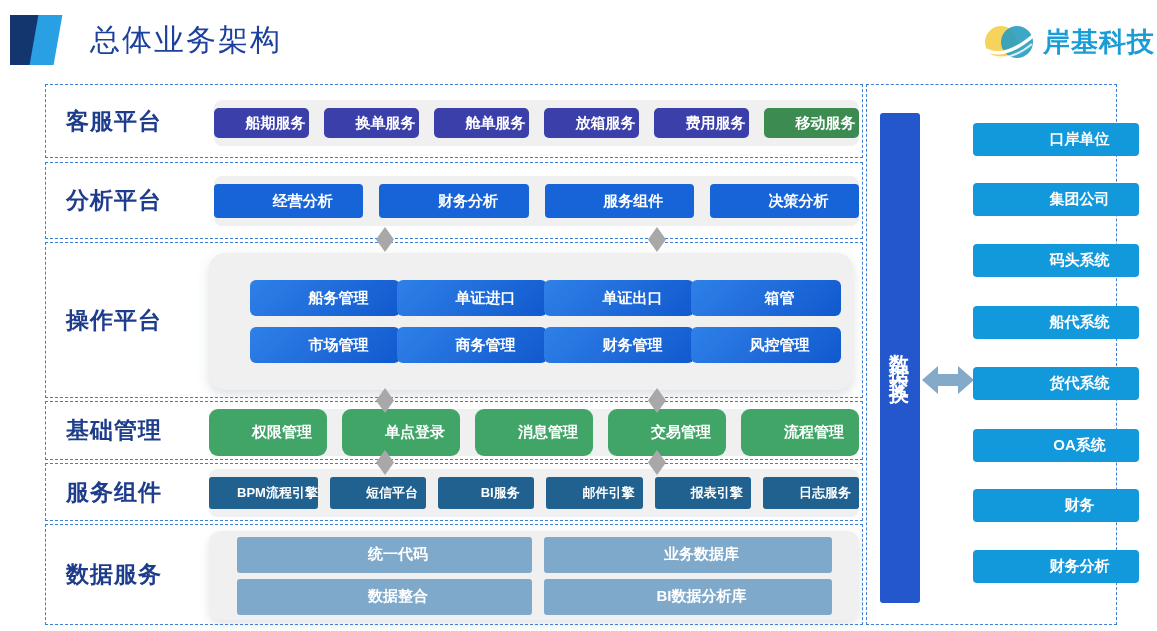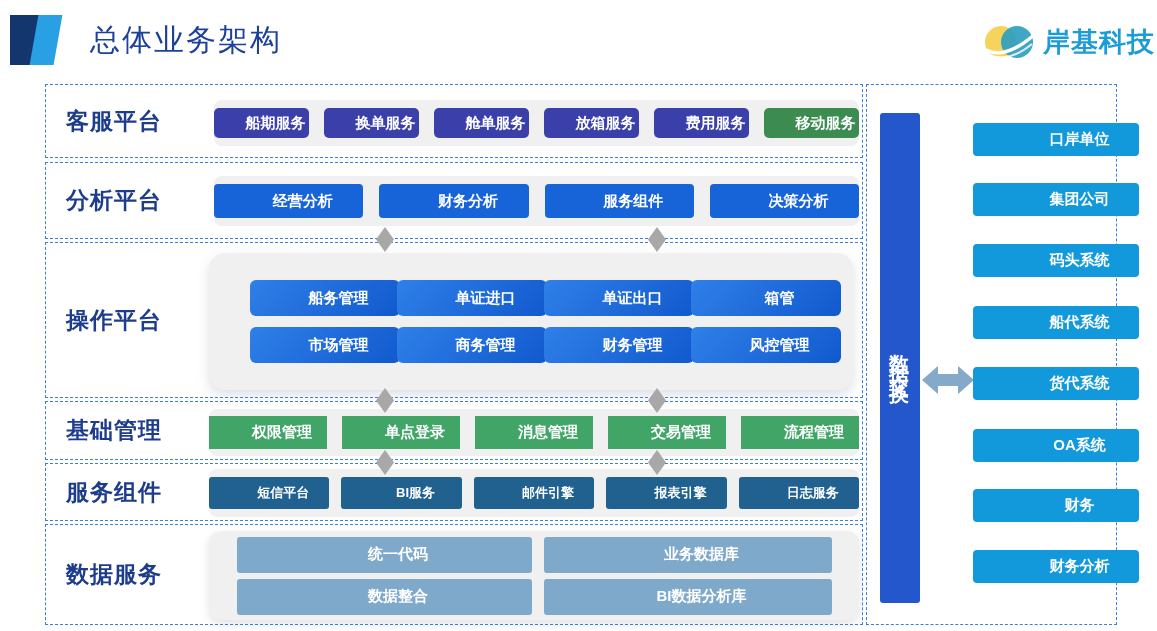--- a/index.html
+++ b/index.html
@@ -33,21 +33,21 @@
   .body5{left:163px;top:5px;width:650px;height:48px;border-radius:8px;gap:12px;}
   .body6{left:163px;top:6px;width:650px;height:89px;border-radius:12px;
     box-shadow:0 4px 10px rgba(120,130,150,.22);display:grid;
     grid-template-columns:295px 288px;column-gap:12px;row-gap:6px;justify-content:center;align-content:center;}
   .chip{display:flex;align-items:center;justify-content:center;color:#ffffff;
     font-weight:bold;font-size:15px;white-space:nowrap;padding-left:28px;}
   .c-indigo{width:88px;height:30px;border-radius:5px;background:#3a3fa9;}
   .c-green-dark{width:88px;height:30px;border-radius:5px;background:#3c8b51;}
   .c-blue{width:134px;height:34px;border-radius:4px;background:#1763d8;}
   .c-grad{width:122px;height:36px;border-radius:6px;background:linear-gradient(135deg,#2f80e8 0%,#1159ce 100%);}
-  .c-green{width:114px;height:33px;border-radius:0;background:#41a567;}
+  .c-green{width:114px;height:47px;border-radius:9px;background:#41a567;}
   .c-steel{width:97px;height:32px;border-radius:3px;background:#20618f;font-size:13px;}
   .c-slate{height:36px;border-radius:3px;background:#7fa9ca;}
   
   .diamond{position:absolute;width:18px;height:25px;}
   
   .right-panel{position:absolute;left:866px;top:84px;width:251px;height:541px;
     border:1px dashed #3e7fd6;background:#ffffff;box-sizing:border-box;}
   .exchange-bar{position:absolute;left:13px;top:28px;width:40px;height:490px;background:#2357cb;border-radius:3px;
     display:flex;align-items:center;justify-content:center;}
   .exchange-label{writing-mode:vertical-rl;text-orientation:upright;color:#ffffff;
@@ -118,20 +118,21 @@
       <div class="chip c-green">单点登录</div>
       <div class="chip c-green">消息管理</div>
       <div class="chip c-green">交易管理</div>
       <div class="chip c-green">流程管理</div>
     </div>
   </div>
 
   <div class="row row5">
     <div class="row-label">服务组件</div>
     <div class="row-body body5">
+      <div class="chip c-steel">BPM流程引擎</div>
       <div class="chip c-steel">短信平台</div>
       <div class="chip c-steel">BI服务</div>
       <div class="chip c-steel">邮件引擎</div>
       <div class="chip c-steel">报表引擎</div>
       <div class="chip c-steel">日志服务</div>
     </div>
   </div>
 
   <div class="row row6">
     <div class="row-label">数据服务</div>

